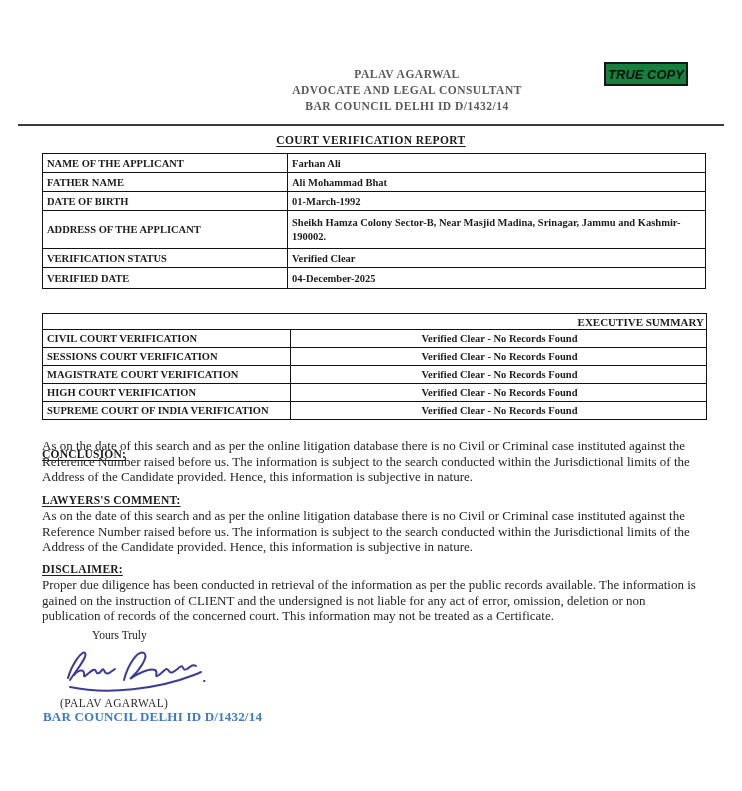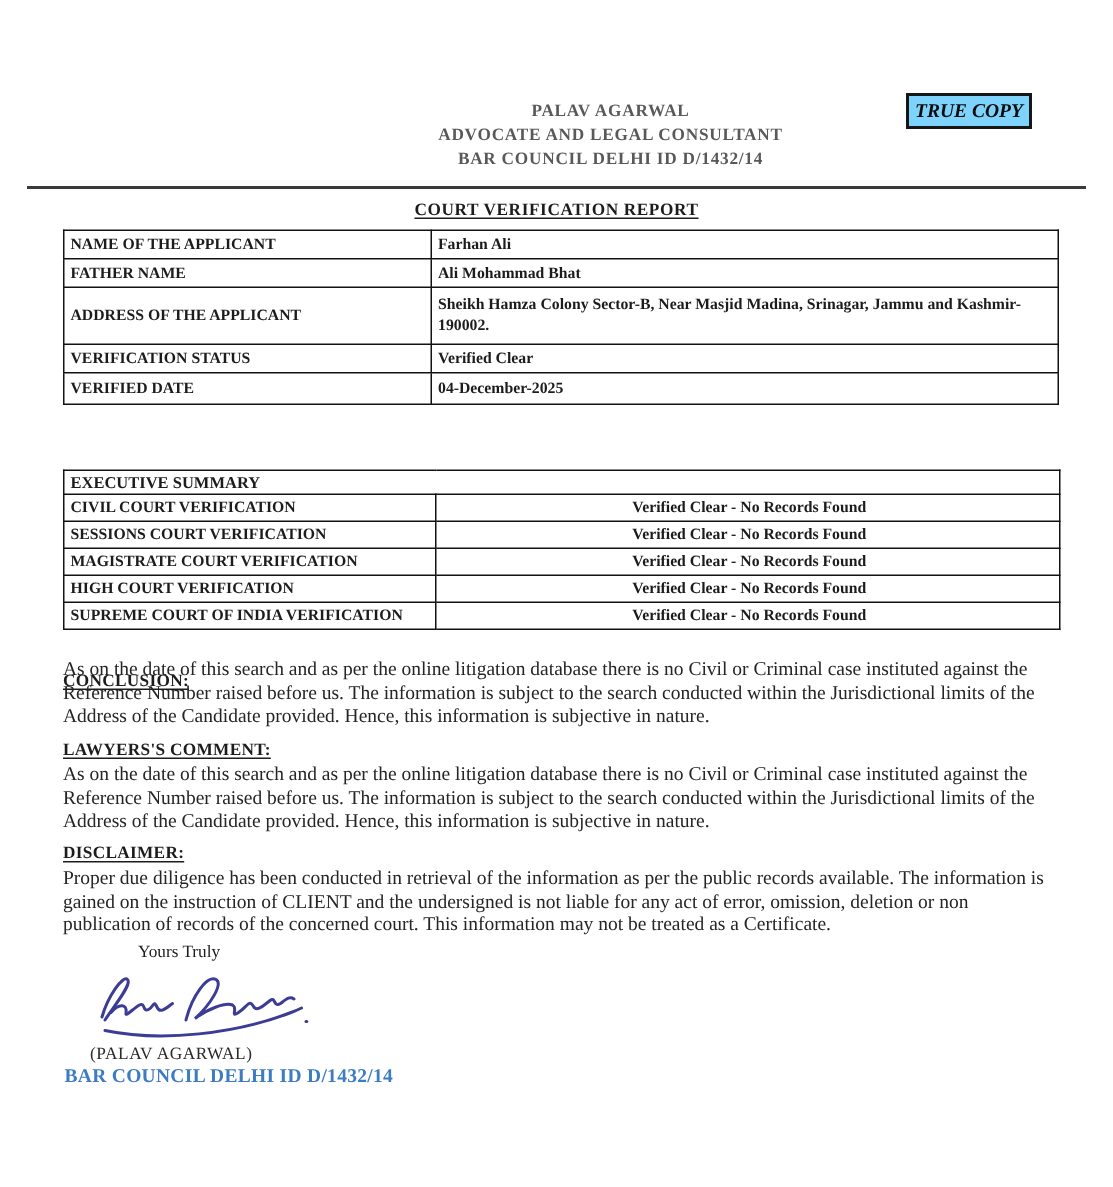--- a/index.html
+++ b/index.html
@@ -7,39 +7,39 @@
     position:relative; width:742px; height:791px; background:#ffffff;
     font-family:"Liberation Serif", serif; color:#1c1c1c; overflow:hidden;
   }
   .header-block {
     position:absolute; top:66px; left:0; width:742px; text-align:center;
     color:#58595b; font-weight:bold; font-size:11.5px; line-height:16px;
     letter-spacing:0.5px;
   }
   .stamp {
     position:absolute; left:604px; top:62px; width:80px; height:20px;
-    border:2px solid #161616; background:#7dd3fc;
+    border:2px solid #161616; background:#15803d;
     display:flex; align-items:center; justify-content:center;
-    font-family:Liberation Serif, serif; font-weight:bold; font-style:italic;
+    font-family:Liberation Sans, sans-serif; font-weight:bold; font-style:italic;
     font-size:13px; color:#0c0c0c; white-space:nowrap;
   }
   .rule { position:absolute; left:18px; top:124px; width:706px; height:2px; background:#3b3b3b; }
   .doc-title {
     position:absolute; top:134px; left:0; width:742px; text-align:center;
     font-size:11.5px; font-weight:bold; letter-spacing:0.4px;
     text-decoration:underline; text-underline-offset:2px;
   }
   table.tbl { position:absolute; left:42px; border-collapse:collapse; table-layout:fixed; }
   table.tbl td {
     border:1.5px solid #121212; font-size:10.5px; font-weight:bold;
     padding:0 2px 0 4px; vertical-align:middle; overflow:hidden;
   }
   #applicant-table { top:153px; width:663px; }
   #summary-table   { top:313px; width:664px; }
-  #summary-table .sum-title { text-align:left; font-size:11px; }
+  #summary-table .sum-title { text-align:right; font-size:11px; }
   #summary-table .sum-val   { text-align:center; }
   td.v-top { vertical-align:top; padding-top:2px; }
   td.v-bot { vertical-align:bottom; padding-bottom:3px; }
   .addr { line-height:14px;margin-left:21px; }
   .section-heading {
     position:absolute; left:42px; font-size:11.5px; font-weight:bold;
     text-decoration:underline; text-underline-offset:2px; letter-spacing:0.2px;
   }
   .section-body {
     position:absolute; left:42px; width:662px; font-size:13px;
@@ -75,20 +75,24 @@
         <col style="width:418px">
       </colgroup>
     <tbody>
       <tr style="height:19px">
         <td>NAME OF THE APPLICANT</td>
         <td>Farhan Ali</td>
       </tr>
       <tr style="height:19px">
         <td>FATHER NAME</td>
         <td>Ali Mohammad Bhat</td>
+      </tr>
+      <tr style="height:19px">
+        <td>DATE OF BIRTH</td>
+        <td>01-March-1992</td>
       </tr>
       <tr style="height:38px">
         <td class="v-top">ADDRESS OF THE APPLICANT</td>
         <td class="v-top addr">Sheikh Hamza Colony Sector-B, Near Masjid Madina, Srinagar, Jammu and Kashmir-190002.</td>
       </tr>
       <tr style="height:19px">
         <td>VERIFICATION STATUS</td>
         <td>Verified Clear</td>
       </tr>
       <tr style="height:21px">

